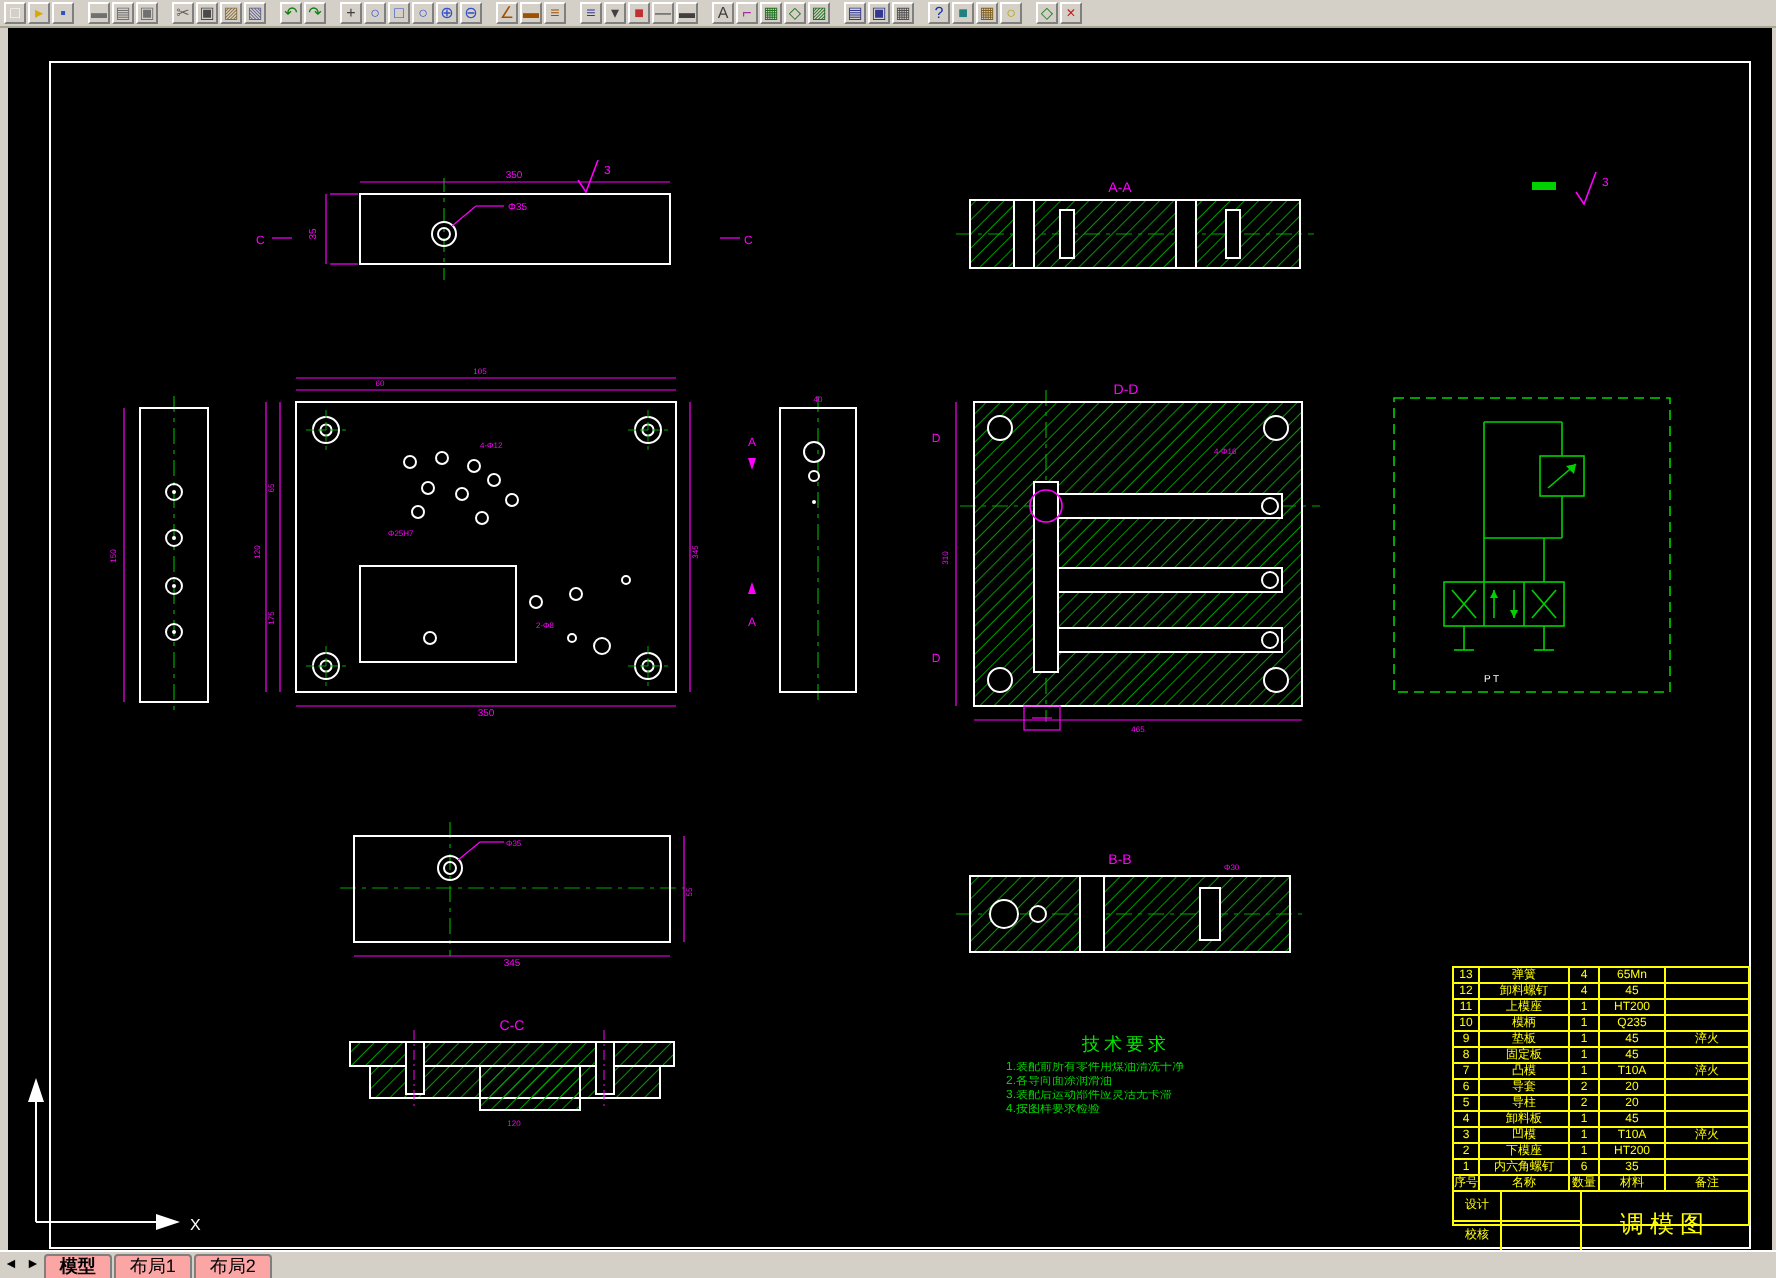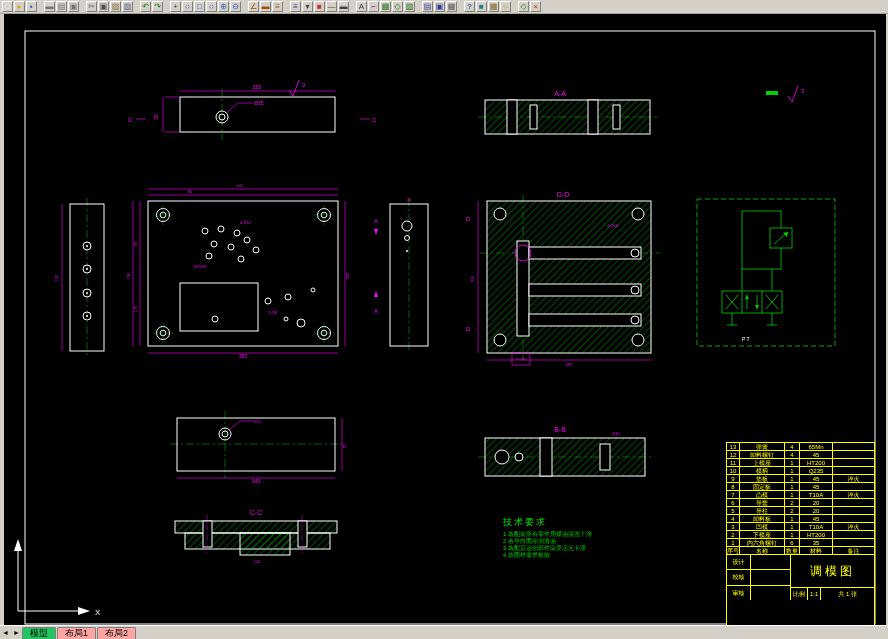--- a/index.html
+++ b/index.html
@@ -12,46 +12,46 @@
   .ticon .g{display:block;font-size:8px;line-height:9px;}
   .ticon.sep{margin-left:6px;}
 
   
   .canvas{position:absolute;top:14px;left:4px;width:882px;height:612px;background:#000000;}
   .canvas svg{position:absolute;top:0;left:0;}
   svg text{font-family:"Liberation Sans",sans-serif;}
 
   
   .techreq{position:absolute;left:499px;top:502px;width:120px;color:#00d200;}
-  .techreq .ttitle{font-size:9px;color:#00e800;letter-spacing:2px;margin-bottom:2px;}
+  .techreq .ttitle{font-size:9px;color:#00e800;text-align:center;letter-spacing:2px;margin-bottom:2px;}
   .techreq .tline{font-size:6px;line-height:7px;white-space:nowrap;overflow:hidden;}
 
   
-  .tblock{position:absolute;left:722px;top:428px;width:149px;height:198px;box-sizing:border-box;border:1px solid #ffff00;color:#ffff00;font-size:6px;background:#000;}
+  .tblock{position:absolute;left:722px;top:469px;width:149px;height:130px;box-sizing:border-box;border:1px solid #ffff00;color:#ffff00;font-size:6px;background:#000;}
   .prow{display:flex;height:8px;box-sizing:border-box;border-bottom:1px solid #ffff00;overflow:hidden;}
   .prow .c{box-sizing:border-box;border-right:1px solid #ffff00;text-align:center;line-height:8px;overflow:hidden;white-space:nowrap;}
   .prow .c:last-child{border-right:none;}
   .c.no{width:13px;} .c.nm{width:45px;} .c.qt{width:15px;} .c.mt{width:33px;} .c.rm{flex:1;}
   .tinfo{display:flex;height:45px;box-sizing:border-box;}
   .tleft{width:64px;box-sizing:border-box;border-right:1px solid #ffff00;display:flex;flex-direction:column;}
   .trow{flex:1;display:flex;box-sizing:border-box;border-bottom:1px solid #ffff00;}
   .trow:last-child{border-bottom:none;}
   .trow .lbl{width:24px;box-sizing:border-box;border-right:1px solid #ffff00;text-align:center;line-height:14px;overflow:hidden;}
   .trow .val{flex:1;}
   .tright{flex:1;display:flex;flex-direction:column;}
   .tname{flex:1;display:flex;align-items:center;justify-content:center;font-size:12px;letter-spacing:3px;overflow:hidden;}
   .tbot{height:13px;box-sizing:border-box;border-top:1px solid #ffff00;display:flex;line-height:12px;}
   .tbot span{box-sizing:border-box;border-right:1px solid #ffff00;padding:0 2px;text-align:center;overflow:hidden;}
   .tbot span:last-child{border-right:none;flex:1;}
 
   
   .tabbar{position:absolute;bottom:0;left:0;right:0;height:13px;background:#d4d0c8;border-top:1px solid #ffffff;display:flex;align-items:flex-end;font-size:9px;color:#000;}
   .tabnav{font-size:7px;line-height:12px;padding:0 2px;cursor:pointer;}
   .tab{height:12px;line-height:11px;box-sizing:border-box;padding:0 7px;border:1px solid #7f7f7f;border-bottom:none;background:#fca5a5;margin-right:1px;cursor:pointer;border-top-left-radius:2px;border-top-right-radius:2px;white-space:nowrap;}
-  .tab.active{background:#22c55e;font-weight:normal;}
+  .tab.active{background:#fca5a5;font-weight:bold;}
 </style>
 </head>
 <body>
 
 <div id="app">
 
   <div class="toolbar">
       <span class="ticon" style="color: rgb(255, 255, 255);">
         <span class="g">□</span>
       </span>

